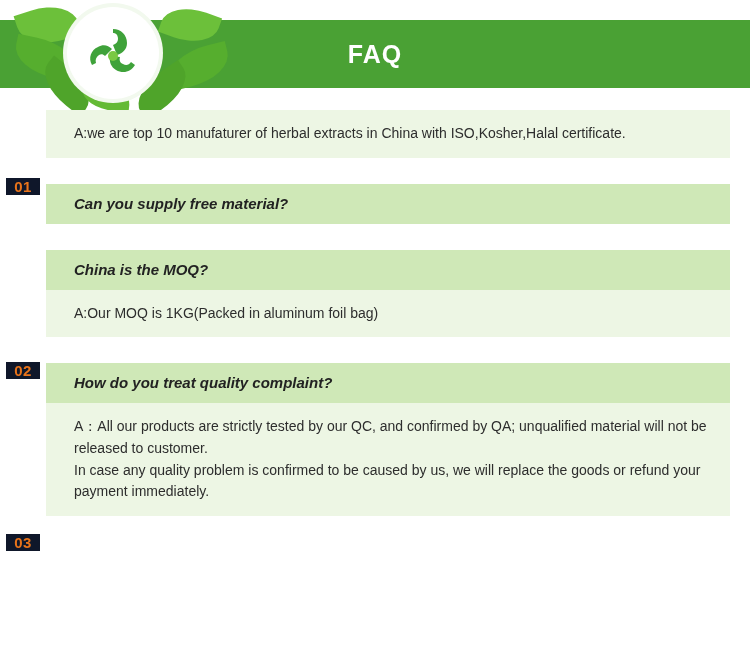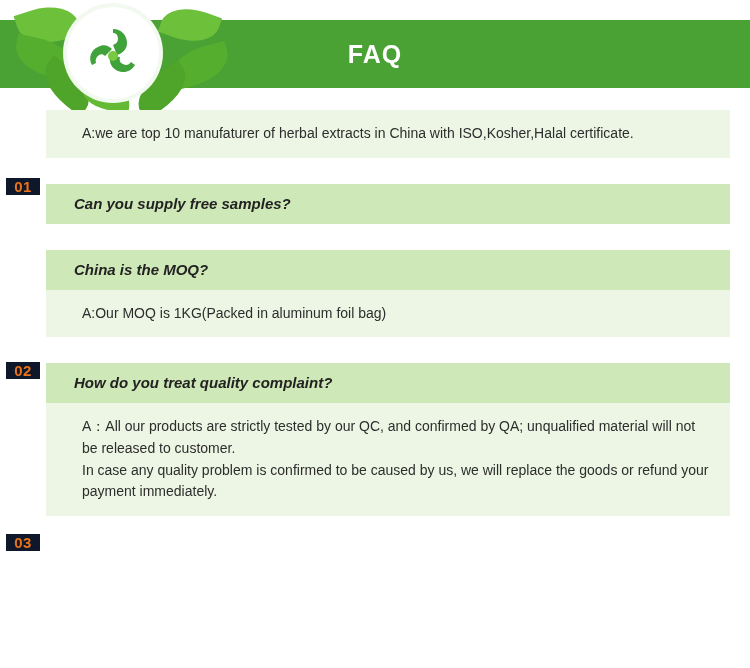--- a/index.html
+++ b/index.html
@@ -117,21 +117,21 @@
   .q-text {
     font-size: 15px;
     font-style: italic;
     font-weight: bold;
     color: #222222;
   }
   .a-row {
     margin-left: 46px;
     margin-right: 20px;
     background: #edf6e4;
-    padding: 13px 18px 13px 36px;
+    padding: 13px 18px 13px 28px;
     box-sizing: border-box;
   }
   .a-text {
     font-size: 14px;
     color: #2d2d2d;
     line-height: 1.55;
     white-space: pre-line;
   }
 </style>
 </head>
@@ -164,21 +164,21 @@
   <div class="faq-item">
     <div class="num-badge n1">01</div>
     <div class="a-row">
       <span class="a-text">A:we are top 10 manufaturer of herbal extracts in China with ISO,Kosher,Halal certificate.</span>
     </div>
   </div>
 
   <div class="faq-item">
     <div class="num-badge n2">02</div>
     <div class="q-row">
-      <span class="q-text">Can you supply free samples?</span>
+      <span class="q-text">Can you supply free material?</span>
     </div>
   </div>
 
   <div class="faq-item">
     <div class="num-badge n3">03</div>
     <div class="q-row">
       <span class="q-text">China is the MOQ?</span>
     </div>
     <div class="a-row">
       <span class="a-text">A:Our MOQ is 1KG(Packed in aluminum foil bag)</span>

